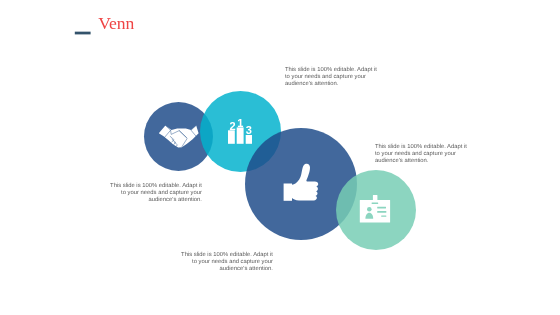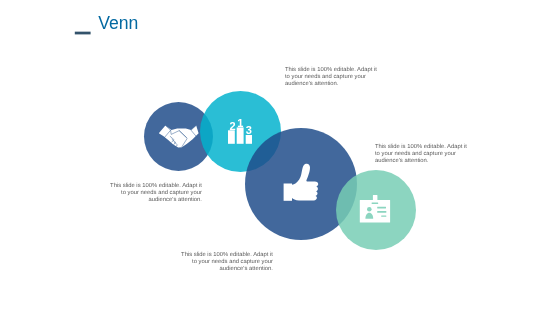--- a/index.html
+++ b/index.html
@@ -4,23 +4,23 @@
 <title>Venn</title>
 <style>
   html,body{margin:0;padding:0;}
   body{width:560px;height:315px;background:#ffffff;overflow:hidden;
        font-family:"Liberation Sans",sans-serif;
        -webkit-font-smoothing:antialiased;}
   #slide{position:relative;width:560px;height:315px;background:#fff;}
 
   
   .title-accent{position:absolute;left:74px;top:30px;width:18px;height:7px;}
-  .title-text{position:absolute;left:98.2px;top:13.2px;font-size:17.6px;color:#0369a1;
+  .title-text{position:absolute;left:98.2px;top:13.2px;font-size:17.6px;color:#ef4444;
               line-height:20px;white-space:nowrap;
-              -webkit-font-smoothing:antialiased;transform:translateZ(0);}
+              -webkit-font-smoothing:antialiased;transform:translateZ(0);font-family:Liberation Serif, serif;}
 
   
   .circ{position:absolute;border-radius:50%;}
   #c1{left:143.7px;top:102.1px;width:69px;height:69px;background:rgba(31,76,138,.845);}
   #c2{left:200.0px;top:90.5px;width:81px;height:81px;background:rgba(2,178,205,.845);}
   #c3{left:245.2px;top:128.0px;width:112px;height:112px;background:rgba(31,76,138,.845);}
   #c4{left:335.5px;top:169.5px;width:80px;height:80px;background:rgba(119,205,180,.845);}
 
   .ico{position:absolute;}
   #i1{left:155px;top:118px;width:50px;height:37px;}

